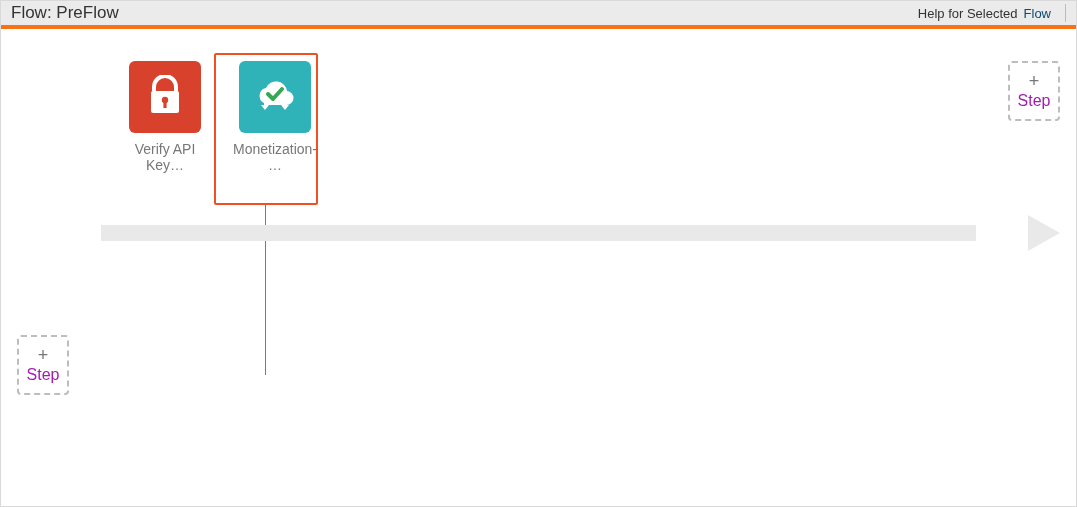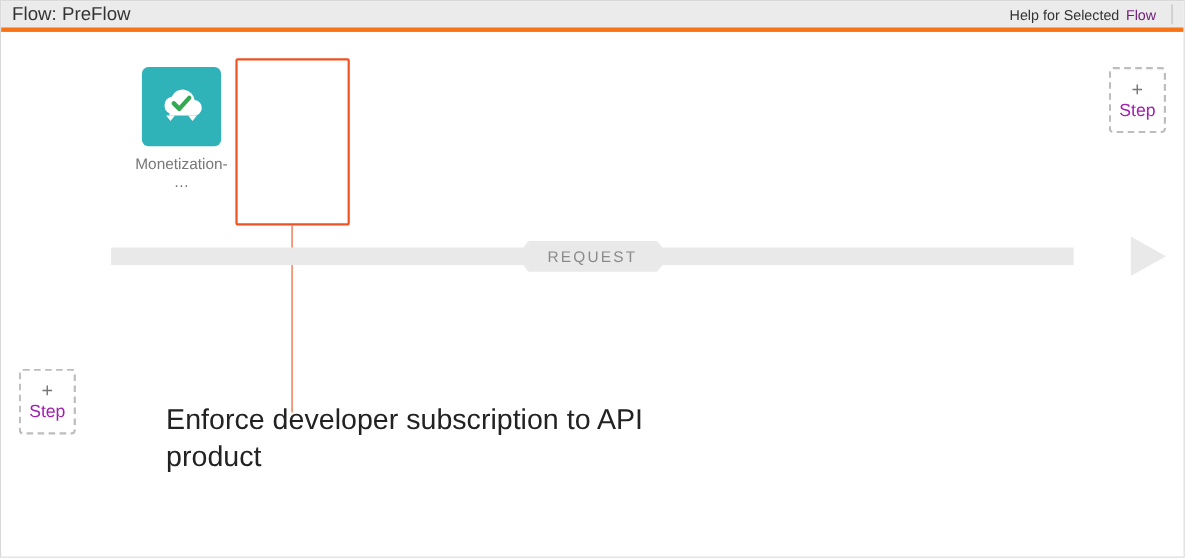--- a/index.html
+++ b/index.html
@@ -27,21 +27,21 @@
     color: #333;
   }
   .header-right {
     font-size: 13px;
     color: #333;
     display: flex;
     align-items: center;
     gap: 6px;
   }
   .header-right .link {
-    color: #701a75;
+    color: #0c4a6e;
   }
   .header-right .sep {
     width:1px; height:18px; background:#bbb; margin-left:8px;
   }
   .canvas {
     position: relative;
     padding: 20px 12px;
     height: calc(100% - 28px);
   }
   .policies {
@@ -196,20 +196,33 @@
     <span>Help for Selected</span>
     <span class="link">Flow</span>
     <span class="sep"></span>
   </div>
 </div>
 
 <div class="canvas">
 
   <div class="policies">
 
+    <div class="policy">
+      <div class="tile tile-red">
+        <span>
+          <svg width="34" height="40" viewBox="0 0 34 40">
+            <path d="M6 16 v-4 a11 11 0 0 1 22 0 v4" fill="none" stroke="#fff" stroke-width="4"></path>
+            <rect x="3" y="16" width="28" height="22" rx="2" fill="#fff"></rect>
+            <circle cx="17" cy="25" r="3.2" fill="#d8412c"></circle>
+            <rect x="15.4" y="26" width="3.2" height="7" fill="#d8412c"></rect>
+          </svg>
+        </span>
+      </div>
+      <div class="policy-label">Verify API Key…</div>
+    </div>
 
     <div class="policy">
       <div class="tile tile-teal">
         <span>
           <svg width="50" height="40" viewBox="0 0 50 40">
             <path d="M14 28 a8 8 0 0 1 2-15 a11 11 0 0 1 21 3 a7 7 0 0 1 -1 14 h-22" fill="#fff"></path>
             <path d="M11 30 l4 5 l4 -5 z" fill="#fff"></path>
             <path d="M31 30 l4 5 l4 -5 z" fill="#fff"></path>
             <path d="M18 19 l5 5 l9 -10" fill="none" stroke="#34a853" stroke-width="4" stroke-linecap="round" stroke-linejoin="round"></path>
           </svg>
@@ -225,26 +238,22 @@
   <div class="callout-line" style="left:264px; top:176px; height:170px; width:1px;"></div>
 
   <div class="add-step" style="top:32px; right:16px;">
     <div class="plus">+</div>
     <div class="lbl">Step</div>
   </div>
 
   <div class="flow-lane" style="top:192px;">
     <div class="lane-bar"></div>
     <div class="lane-arrow-right"></div>
-    <div class="lane-label-wrap">
-      <div class="lane-label-shape right">REQUEST</div>
-    </div>
   </div>
 
 
   <div class="add-step" style="top:306px; left:16px;">
     <div class="plus">+</div>
     <div class="lbl">Step</div>
   </div>
 
-  <div class="annotation" style="left:150px; top:336px; width:460px;">Enforce developer subscription to API product</div>
 
 </div>
 
 </body></html>

